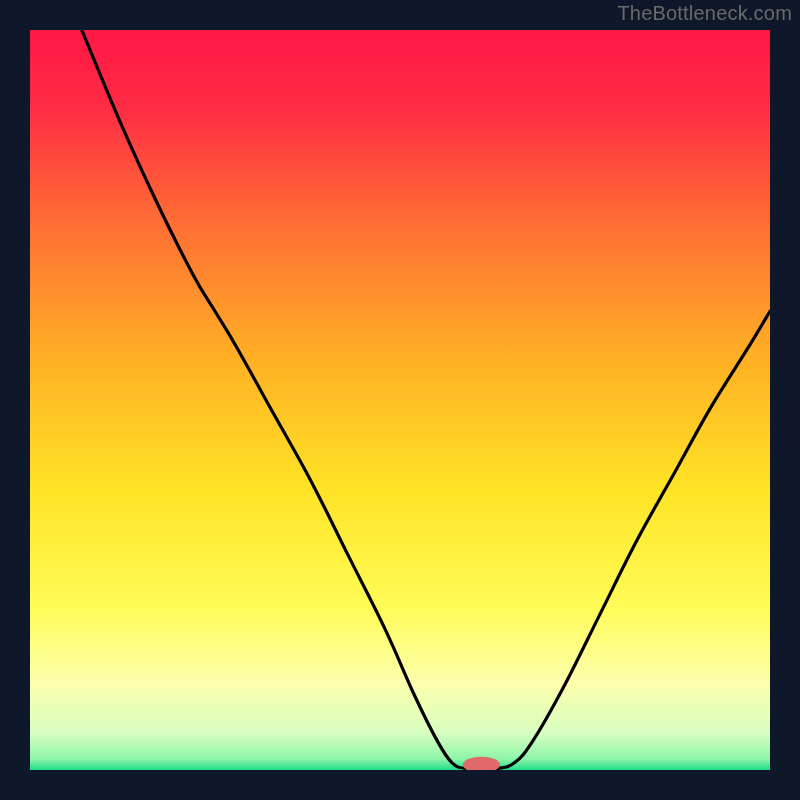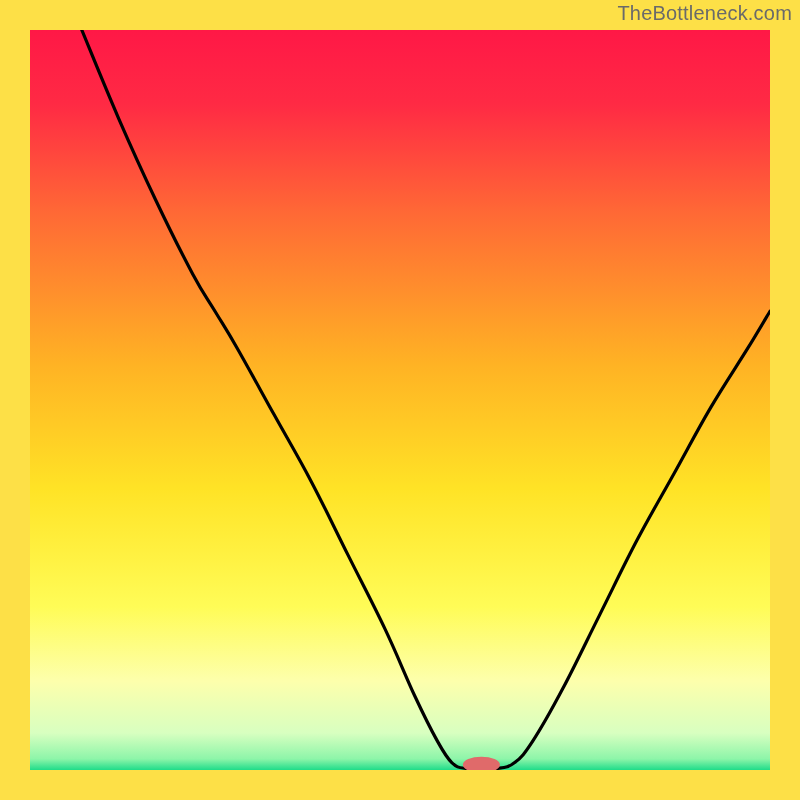--- a/index.html
+++ b/index.html
@@ -8,21 +8,21 @@
     width: 800px;
     height: 800px;
     background: #000;
     overflow: hidden;
     font-family: Arial, Helvetica, sans-serif;
   }
   .frame {
     position: relative;
     width: 800px;
     height: 800px;
-    background: #fde047;
+    background: #0f172a;
     text-align: center;
   }
   .watermark {
     position: absolute;
     top: 2px;
     right: 8px;
     color: #6a6a6a;
     font-size: 20px;
     font-weight: 500;
     letter-spacing: 0.2px;

